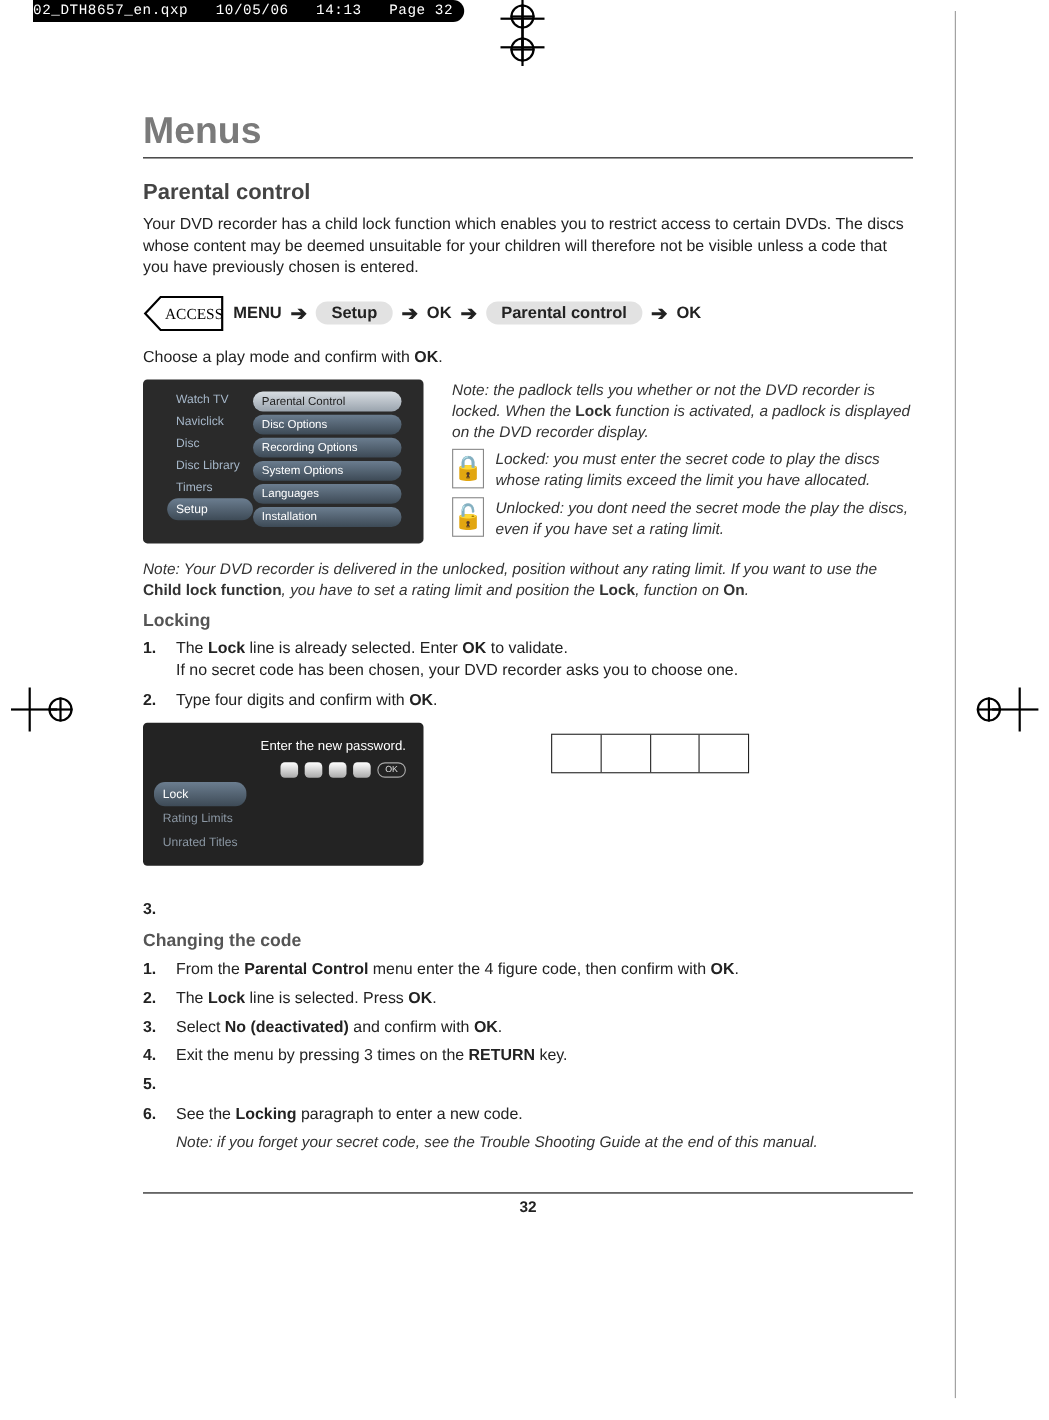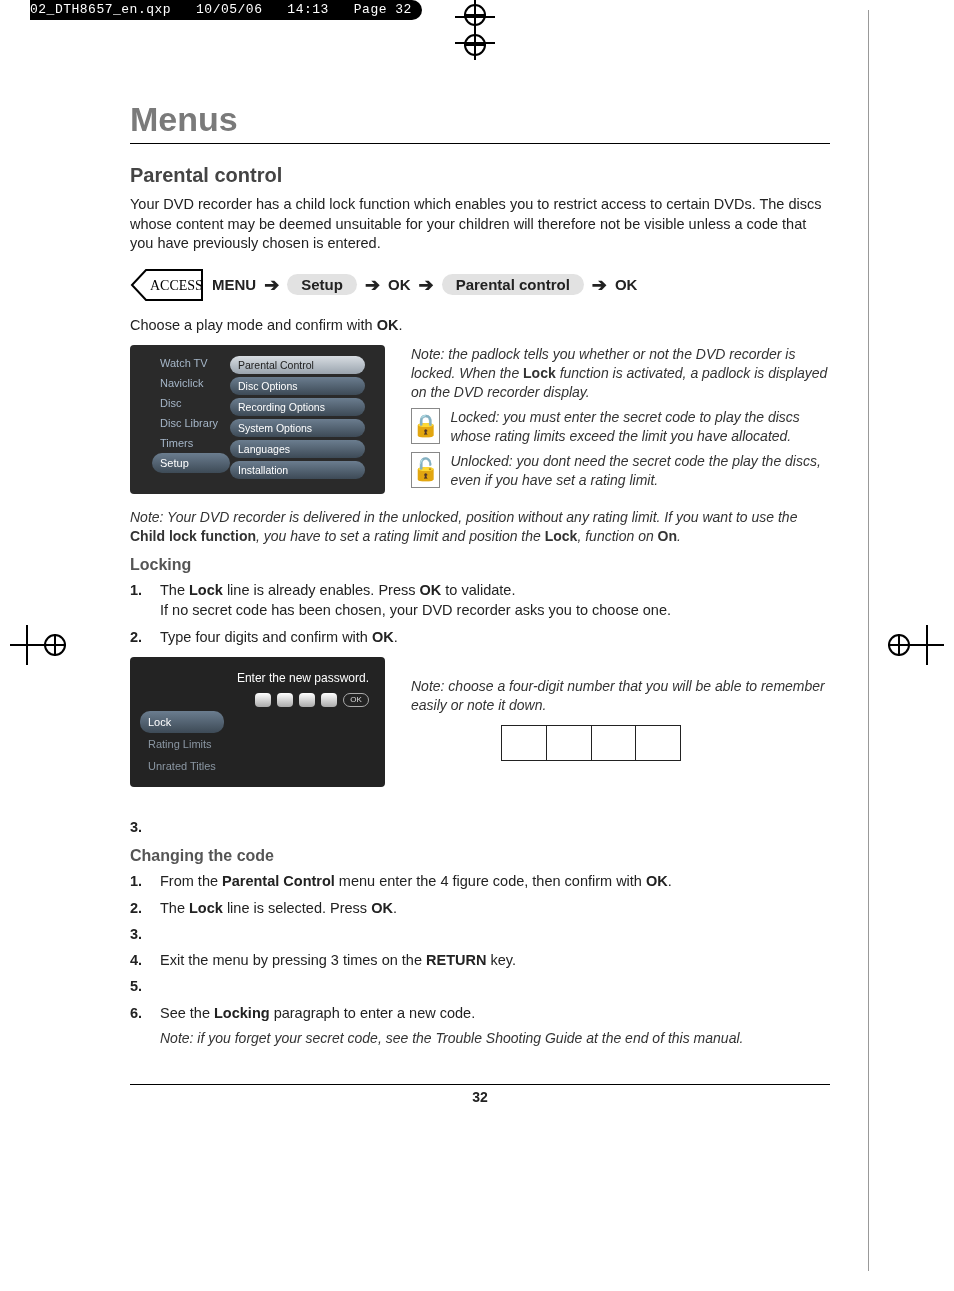--- a/index.html
+++ b/index.html
@@ -323,35 +323,35 @@
     <div style="flex:1">
       <div class="note">
         <span>Note: the padlock tells you whether or not the DVD recorder is locked. When the </span><strong style="font-style:normal">Lock</strong><span> function is activated, a padlock is displayed on the DVD recorder display.</span>
       </div>
       <div class="lock-row">
         <div class="lock-icon">🔒</div>
         <div class="note">Locked: you must enter the secret code to play the discs whose rating limits exceed the limit you have allocated.</div>
       </div>
       <div class="lock-row">
         <div class="lock-icon">🔓</div>
-        <div class="note">Unlocked: you dont need the secret code the play the discs, even if you have set a rating limit.</div>
+        <div class="note">Unlocked: you dont need the secret mode the play the discs, even if you have set a rating limit.</div>
       </div>
     </div>
   </div>
 
   <div class="note delivery-note">
     <span>Note: Your DVD recorder is delivered in the unlocked, position without any rating limit. If you want to use the </span><span class="non-ital">Child lock function</span><span>, you have to set a rating limit and position the </span><span class="non-ital">Lock</span><span>, function on </span><span class="non-ital">On</span>.
   </div>
 
   <div class="h3">Locking</div>
 
   <div class="ol-item">
     <div class="num">1.</div>
     <div>
-      <span>The </span><strong>Lock</strong><span> line is already enables. Press </span><strong>OK</strong><span> to validate.</span><br>
+      <span>The </span><strong>Lock</strong><span> line is already selected. Enter </span><strong>OK</strong><span> to validate.</span><br>
       <span>If no secret code has been chosen, your DVD recorder asks you to choose one.</span>
     </div>
   </div>
   <div class="ol-item">
     <div class="num">2.</div>
     <div><span>Type four digits and confirm with </span><strong>OK</strong>.</div>
   </div>
 
   <div class="locking-cols">
     <div class="lock-panel">
@@ -363,21 +363,20 @@
         <div class="b"></div>
         <div class="ok">OK</div>
       </div>
       <div class="side">
         <div class="row active">Lock</div>
         <div class="row">Rating Limits</div>
         <div class="row">Unrated Titles</div>
       </div>
     </div>
     <div class="locking-right">
-      <div class="note" style="margin-top:20px">Note: choose a four-digit number that you will be able to remember easily or note it down.</div>
       <div class="four-boxes" style="margin-left:90px">
         <div></div>
           <div></div>
           <div></div>
           <div></div>
       </div>
     </div>
   </div>
 
   <div class="ol-item" style="margin-top:30px">
@@ -389,20 +388,21 @@
   <div class="ol-item">
     <div class="num">1.</div>
     <div><span>From the </span><strong>Parental Control</strong><span> menu enter the 4 figure code, then confirm with </span><strong>OK</strong>.</div>
   </div>
   <div class="ol-item">
     <div class="num">2.</div>
     <div><span>The </span><strong>Lock</strong><span> line is selected. Press </span><strong>OK</strong>.</div>
   </div>
   <div class="ol-item">
     <div class="num">3.</div>
+    <div><span>Select </span><strong>No (deactivated)</strong><span> and confirm with </span><strong>OK</strong>.</div>
   </div>
   <div class="ol-item">
     <div class="num">4.</div>
     <div><span>Exit the menu by pressing 3 times on the </span><strong>RETURN</strong><span> key.</span></div>
   </div>
   <div class="ol-item">
     <div class="num">5.</div>
   </div>
   <div class="ol-item">
     <div class="num">6.</div>

